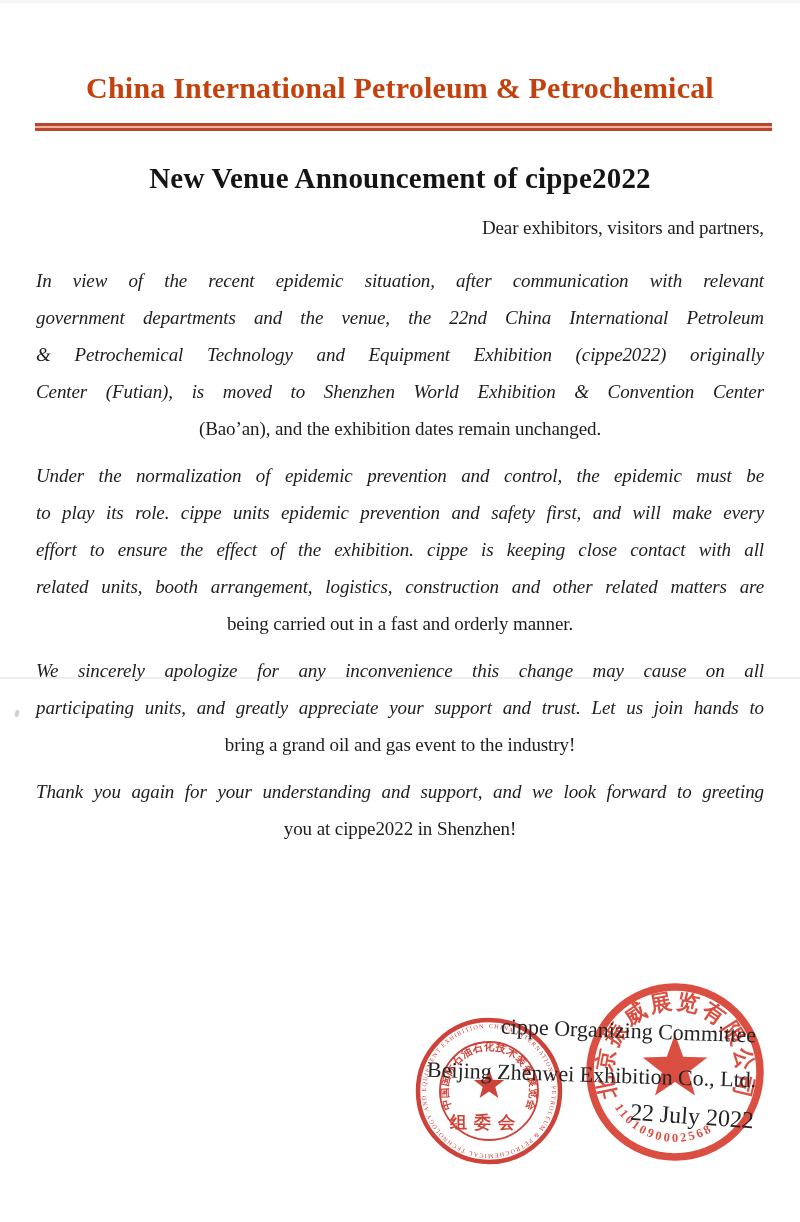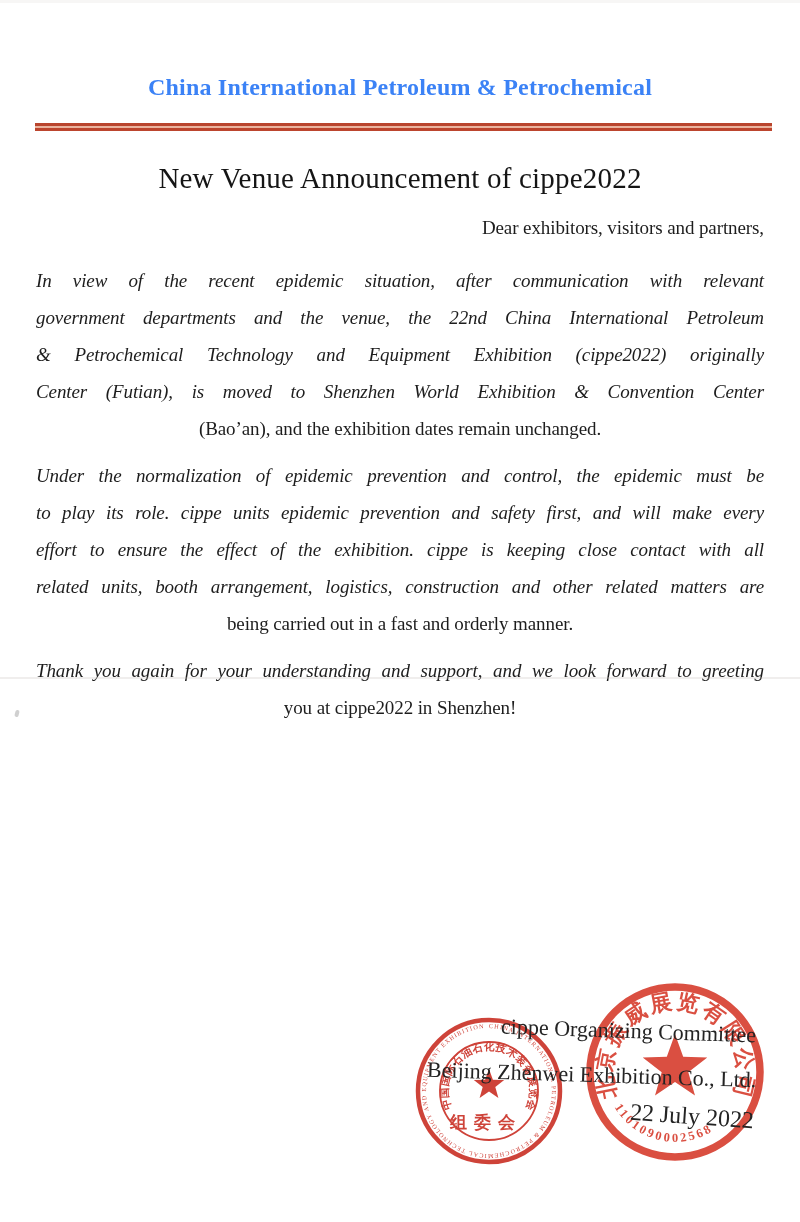--- a/index.html
+++ b/index.html
@@ -9,36 +9,36 @@
     width:800px; height:1222px;
     background:#ffffff;
     font-family:"Liberation Serif", serif;
     color:#1d1d1d;
     overflow:hidden;
   }
   .top-edge { position:absolute; top:0; left:0; width:100%; height:3px; background:#f7f6f5; }
 
   .header { padding-top:64px; text-align:center; }
   .header-title {
-    color:#3b82f6;
+    color:#c2410c;
     font-weight:bold;
-    font-size:24px;
+    font-size:30px;
     line-height:47px;
     letter-spacing:.2px;
   }
   .rule {
     margin:12px 29px 0 35px;
     width:737px; height:8px;
     background:linear-gradient(#b9452e 0 38%, #eab49f 38% 58%, #bc452e 58% 100%);
   }
   .announce-title {
     margin-top:31px;
     text-align:center;
     font-size:29px;
-    font-weight:normal;
+    font-weight:bold;
     color:#151515;
     letter-spacing:.2px;
   }
 
   .body {
     margin:14px 36px 0 36px;
     width:728px;
     font-size:19px;
     line-height:37px;
     letter-spacing:-0.1px;
@@ -98,20 +98,25 @@
     </div>
 
     <div class="para">
       <div class="jline">Under the normalization of epidemic prevention and control, the epidemic must be</div>
       <div class="jline">to play its role. cippe units epidemic prevention and safety first, and will make every</div>
       <div class="jline">effort to ensure the effect of the exhibition. cippe is keeping close contact with all</div>
       <div class="jline">related units, booth arrangement, logistics, construction and other related matters are</div>
       <div class="nline">being carried out in a fast and orderly manner.</div>
     </div>
 
+    <div class="para">
+      <div class="jline">We sincerely apologize for any inconvenience this change may cause on all</div>
+      <div class="jline">participating units, and greatly appreciate your support and trust. Let us join hands to</div>
+      <div class="nline">bring a grand oil and gas event to the industry!</div>
+    </div>
 
     <div class="para">
       <div class="jline">Thank you again for your understanding and support, and we look forward to greeting</div>
       <div class="nline">you at cippe2022 in Shenzhen!</div>
     </div>
   </div>
 
   <svg class="stamp stamp-committee" viewBox="0 0 152 152">
     <defs>
       <path id="cring" d="M 76,13 A 63,63 0 1 1 75.9,13" fill="none"></path>

